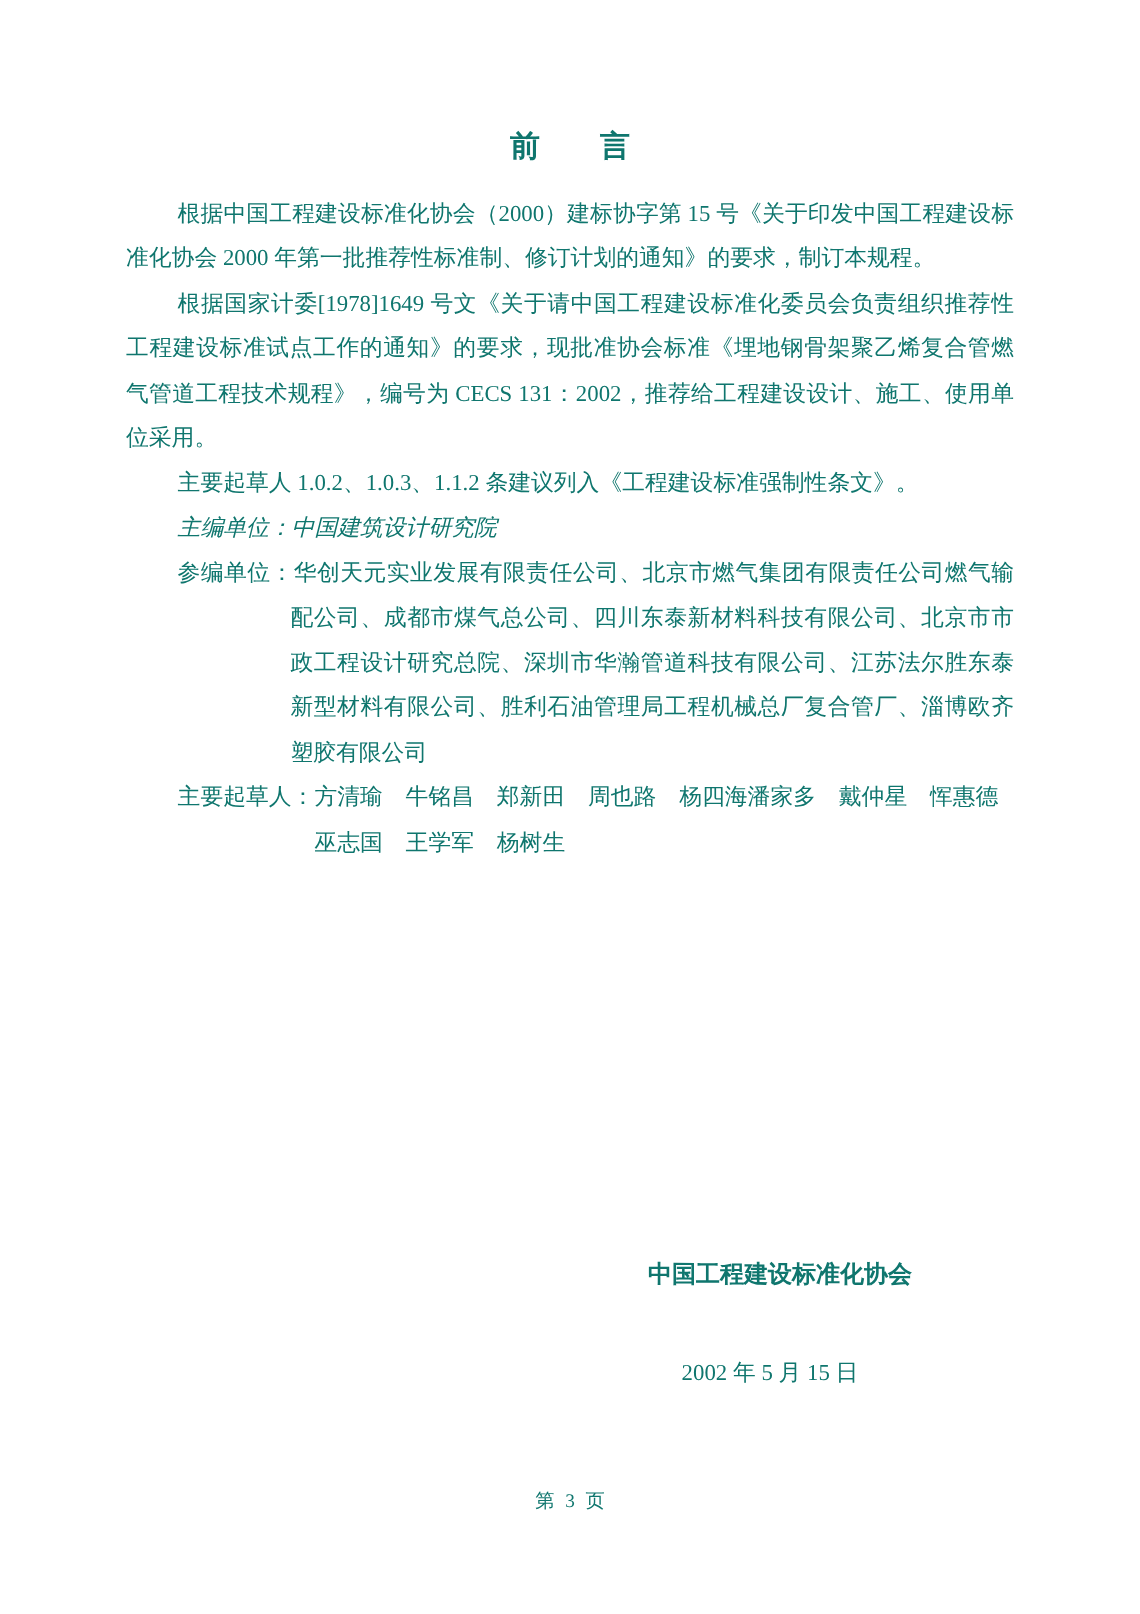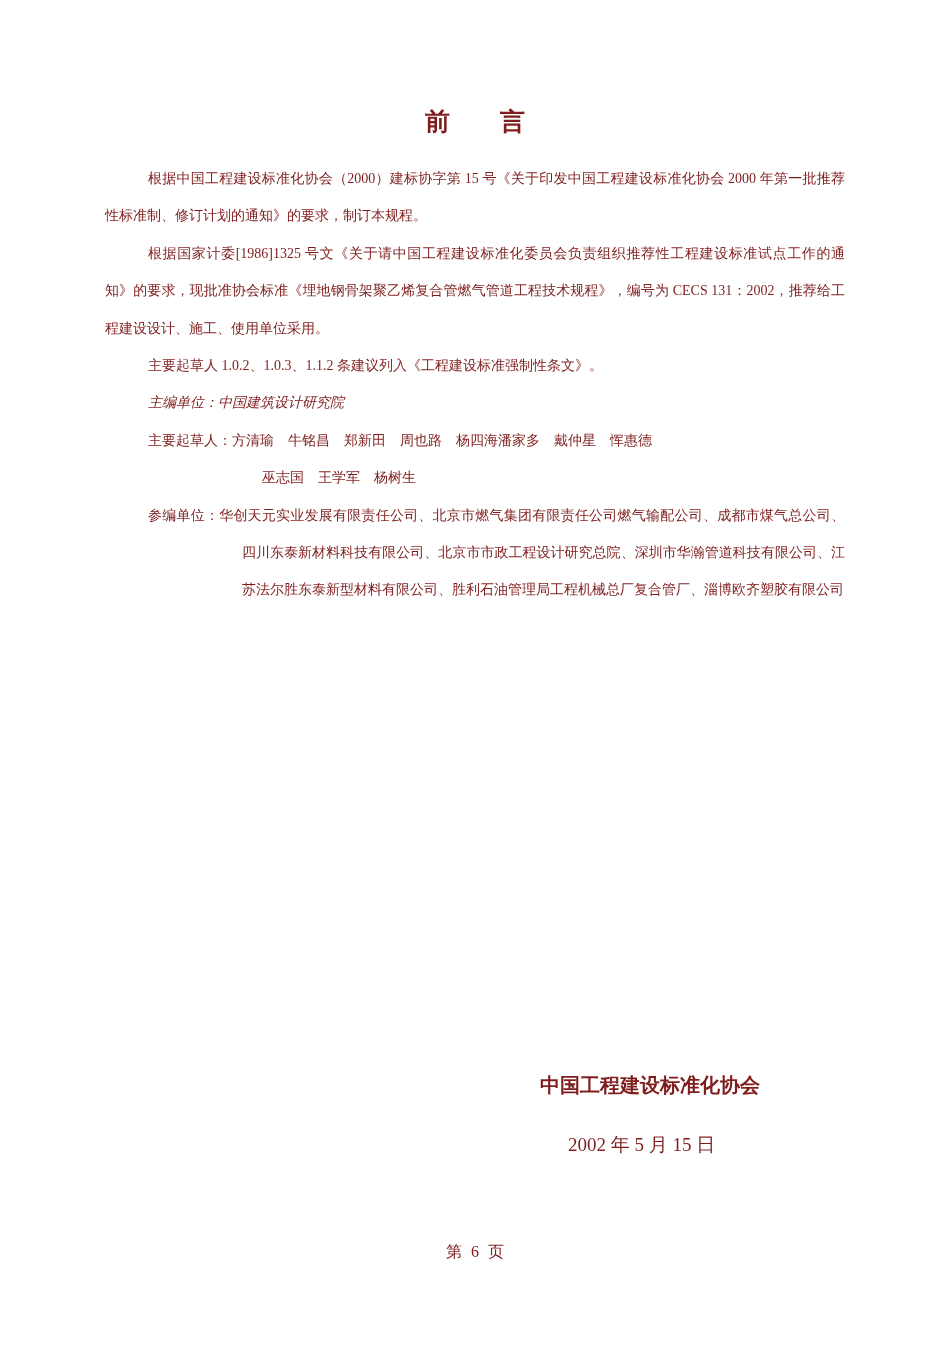--- a/index.html
+++ b/index.html
@@ -7,38 +7,38 @@
       margin: 0;
       padding: 0;
       background: #ffffff;
     }
     .page {
       position: relative;
       width: 950px;
       height: 1345px;
       margin: 0 auto;
       background: #ffffff;
-      color: #7f1d1d;
+      color: #0f766e;
       font-family: "Liberation Serif", "DejaVu Serif", serif;
       overflow: hidden;
     }
     .title {
       margin: 0;
       padding-top: 106px;
       text-align: center;
       font-family: "DejaVu Sans", "Liberation Sans", sans-serif;
       font-weight: bold;
       font-size: 25px;
       line-height: 32px;
       letter-spacing: 0;
     }
     .body-text {
       width: 740px;
       margin: 22px 0 0 105px;
-      font-size: 14px;
+      font-size: 19px;
       line-height: 37.4px;
       text-align: justify;
     }
     .para {
       margin: 0;
       text-indent: 43px;
     }
     .hang-line {
       margin: 0;
     }
@@ -53,21 +53,21 @@
     }
     .hang-drafters {
       padding-left: 157px;
       text-indent: -114px;
     }
     .prewrap {
       white-space: pre-line;
     }
     .signature {
       position: absolute;
-      top: 1072px;
+      top: 1048px;
       left: 540px;
       font-family: "DejaVu Sans", "Liberation Sans", sans-serif;
       font-weight: bold;
       font-size: 20px;
       line-height: 26px;
       white-space: nowrap;
     }
     .sig-date {
       position: absolute;
       top: 1132px;
@@ -92,39 +92,39 @@
 
 <div class="page">
 
   <h1 class="title">前　　言</h1>
 
   <div class="body-text">
 
     <p class="para">根据中国工程建设标准化协会（2000）建标协字第 15 号《关于印发中国工程建设标准化协会 2000 年第一批推荐性标准制、修订计划的通知》的要求，制订本规程。</p>
 
 
-    <p class="para">根据国家计委[1986]1325 号文《关于请中国工程建设标准化委员会负责组织推荐性工程建设标准试点工作的通知》的要求，现批准协会标准《埋地钢骨架聚乙烯复合管燃气管道工程技术规程》，编号为 CECS 131：2002，推荐给工程建设设计、施工、使用单位采用。</p>
+    <p class="para">根据国家计委[1978]1649 号文《关于请中国工程建设标准化委员会负责组织推荐性工程建设标准试点工作的通知》的要求，现批准协会标准《埋地钢骨架聚乙烯复合管燃气管道工程技术规程》，编号为 CECS 131：2002，推荐给工程建设设计、施工、使用单位采用。</p>
 
     <p class="para">主要起草人 1.0.2、1.0.3、1.1.2 条建议列入《工程建设标准强制性条文》。</p>
 
 
     <div class="hang-line hang-chief">
       <span>主编单位：</span><span>中国建筑设计研究院</span>
     </div>
 
+    <div class="hang-line hang-part">
+      <span>参编单位：</span><span>华创天元实业发展有限责任公司、北京市燃气集团有限责任公司燃气输配公司、成都市煤气总公司、四川东泰新材料科技有限公司、北京市市政工程设计研究总院、深圳市华瀚管道科技有限公司、江苏法尔胜东泰新型材料有限公司、胜利石油管理局工程机械总厂复合管厂、淄博欧齐塑胶有限公司</span>
+    </div>
+
     <div class="hang-line hang-drafters">
       <span>主要起草人：</span><span class="prewrap">方清瑜　牛铭昌　郑新田　周也路　杨四海潘家多　戴仲星　恽惠德
 巫志国　王学军　杨树生</span>
-    </div>
-
-    <div class="hang-line hang-part">
-      <span>参编单位：</span><span>华创天元实业发展有限责任公司、北京市燃气集团有限责任公司燃气输配公司、成都市煤气总公司、四川东泰新材料科技有限公司、北京市市政工程设计研究总院、深圳市华瀚管道科技有限公司、江苏法尔胜东泰新型材料有限公司、胜利石油管理局工程机械总厂复合管厂、淄博欧齐塑胶有限公司</span>
     </div>
 
   </div>
 
   <div class="signature">中国工程建设标准化协会</div>
 
   <div class="sig-date">2002 年 5 月 15 日</div>
 
-  <div class="footer">第 6 页</div>
+  <div class="footer">第 3 页</div>
 
 </div>
 
 </body></html>

